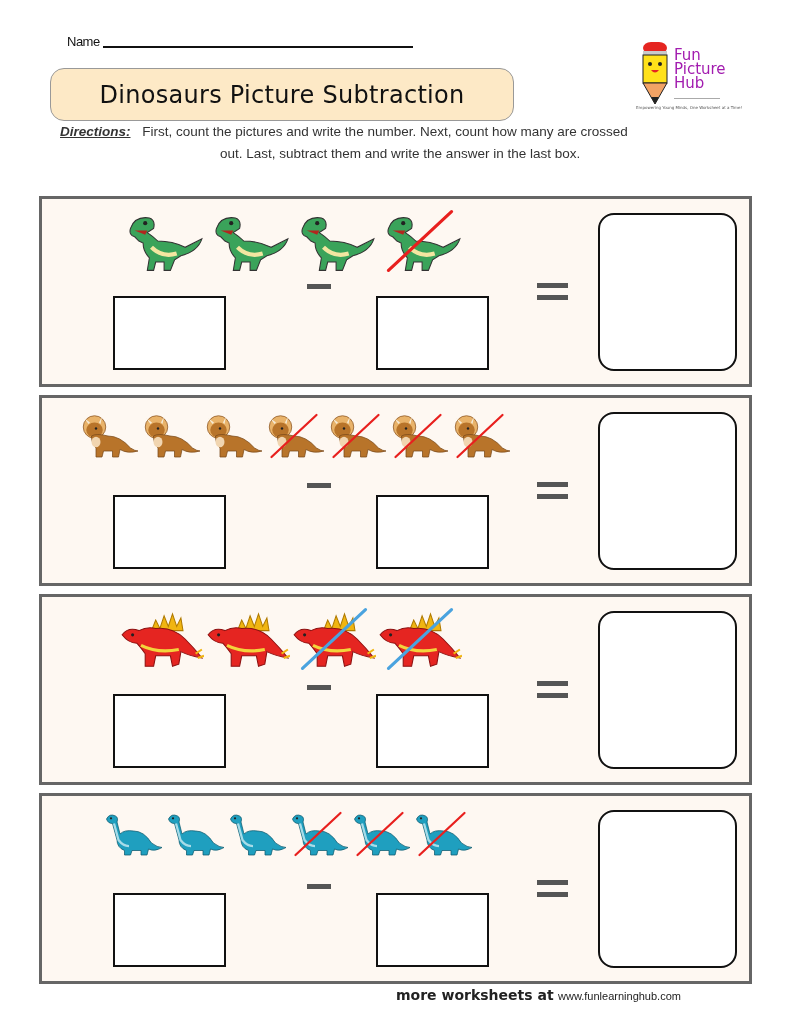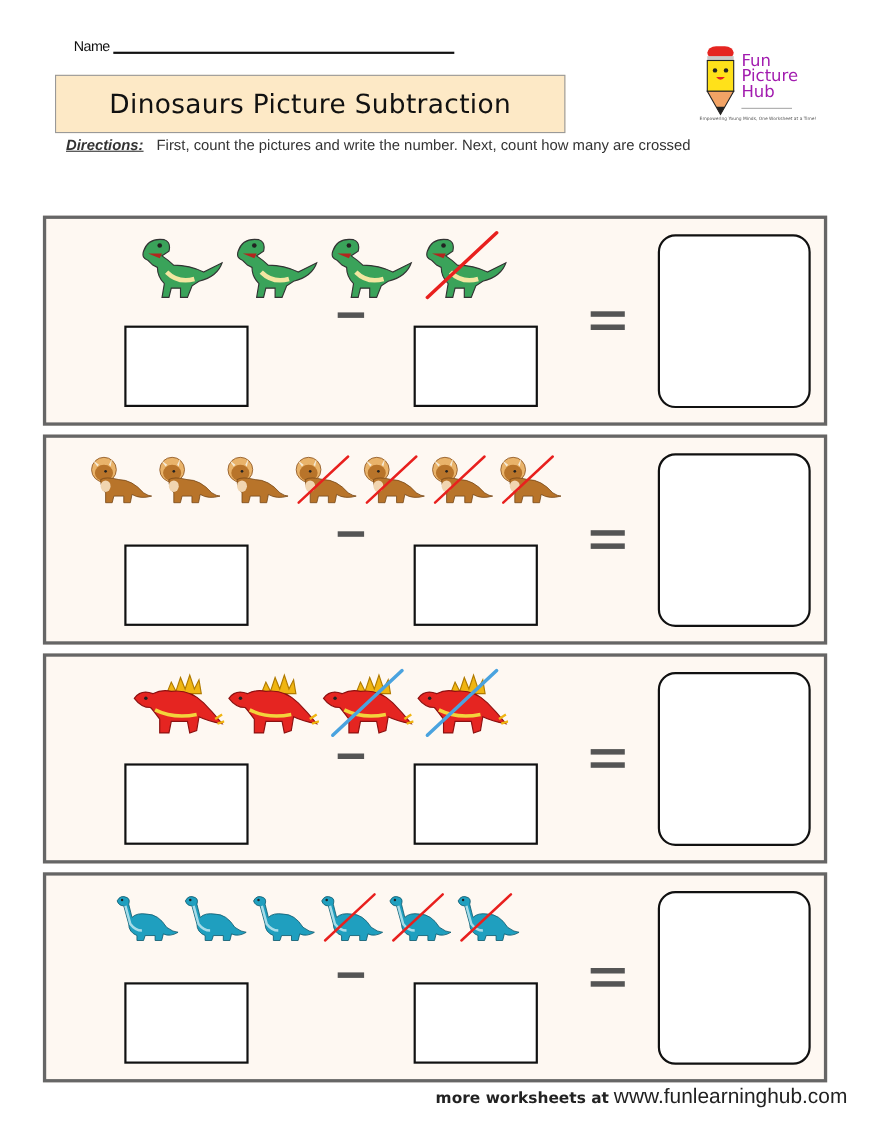--- a/index.html
+++ b/index.html
@@ -1,20 +1,20 @@
 <!DOCTYPE html>
 <html><head>
 <meta charset="utf-8">
 <style>
   * { box-sizing: border-box; margin: 0; padding: 0; }
   body { width: 791px; height: 1024px; background: #ffffff; position: relative; font-family: "DejaVu Sans", sans-serif; overflow: hidden; }
-  .name-row { position: absolute; left: 67px; top: 34px; display: flex; align-items: flex-end; }
+  .name-row { position: absolute; left: 67px; top: 34px; display: flex; }
   .name-label { font-family: "Liberation Sans", sans-serif; font-size: 13px; color: #111; letter-spacing: -0.5px; }
   .name-line { width: 310px; height: 14px; border-bottom: 2px solid #111; margin-left: 3px; }
-  .title-box { position: absolute; left: 50px; top: 68px; width: 464px; height: 53px; background: #fde9c6; border: 1.5px solid #999; border-radius: 0; display: flex; align-items: center; justify-content: center; }
+  .title-box { position: absolute; left: 50px; top: 68px; width: 464px; height: 53px; background: #fde9c6; border: 1.5px solid #999; border-radius: 14px; display: flex; align-items: center; justify-content: center; }
   .title-text { font-family: "DejaVu Sans", sans-serif; font-size: 24px; color: #111; letter-spacing: 0.3px; }
   .logo { position: absolute; left: 636px; top: 40px; width: 150px; height: 85px; }
   .logo-pencil { position: absolute; left: 4px; top: 0; width: 30px; height: 66px; }
   .logo-text { position: absolute; left: 38px; top: 8px; font-family: "DejaVu Sans", sans-serif; font-size: 15px; line-height: 14px; color: #a21caf; }
   .logo-rule { position: absolute; left: 38px; top: 58px; width: 46px; height: 1px; background: #aaa; }
   .logo-tagline { position: absolute; left: 0; top: 65px; font-size: 4px; color: #555; white-space: nowrap; }
   .directions { position: absolute; left: 60px; top: 121px; width: 610px; font-family: "Liberation Sans", sans-serif; font-size: 13.5px; color: #333; line-height: 22px; }
   .directions .lbl { font-style: italic; font-weight: bold; text-decoration: underline; margin-right: 8px; color: #333; }
   .directions .l2 { display: block; padding-left: 160px; }
   .panel { position: absolute; left: 39px; width: 713px; height: 191px; background: #fef8f2; border: 3px solid #666; }
@@ -22,21 +22,21 @@
   .dino { position: relative; width: 80px; height: 60px; }
   .dino svg { width: 100%; height: 100%; }
   .box { position: absolute; width: 113px; height: 74px; background: #fff; border: 2px solid #111; }
   .minus { position: absolute; width: 24px; height: 5px; background: #555; }
   .eq { position: absolute; width: 31px; height: 18px; }
   .eq::before, .eq::after { content: ""; position: absolute; left: 0; width: 31px; height: 5px; background: #555; }
   .eq::before { top: 0; } .eq::after { top: 12px; }
   .ans { position: absolute; width: 139px; height: 158px; background: #fff; border: 2px solid #111; border-radius: 16px; }
   .footer { position: absolute; left: 396px; top: 987px; font-size: 14px; color: #222; white-space: nowrap; }
   .footer b { font-family: "DejaVu Sans", sans-serif; font-weight: 900; font-size: 14px; }
-  .footer span.url { font-family: "Liberation Sans", sans-serif; font-size: 19px; margin-top: 44px; }
+  .footer span.url { font-family: "Liberation Sans", sans-serif; font-size: 11px; margin-top: 44px; }
 </style>
 </head>
 <body>
 
 <div class="name-row">
   <span class="name-label">Name</span>
   <span class="name-line"></span>
 </div>
 
 <div class="title-box">
@@ -59,20 +59,21 @@
     <div>Picture</div>
     <div>Hub</div>
   </div>
   <div class="logo-rule"></div>
   <div class="logo-tagline">Empowering Young Minds, One Worksheet at a Time!</div>
 </div>
 
 <div class="directions">
   <span class="lbl">Directions:</span>
   <span>First, count the pictures and write the number. Next, count how many are crossed</span>
+  <span class="l2">out. Last, subtract them and write the answer in the last box.</span>
 </div>
 
 <div id="panels">
     <div class="panel" style="top: 196px;">
       <div class="dino-row" style="gap: 2px; left: 78px;">
         <div class="dino" style="width: 84px; height: 64px;"><svg viewBox="0 0 80 60">
             <path d="M10 18 Q14 6 28 8 Q34 10 32 18 L26 22 Q32 26 36 30 Q50 30 62 36 Q74 30 78 28 Q74 40 58 44 L52 48 L48 58 L42 58 L42 50 L34 50 L32 58 L26 58 L28 46 Q22 40 22 32 L18 30 L14 26 Q8 24 10 18 Z" fill="#3aa35a" stroke="#333" stroke-width="1"></path>
             <path d="M14 20 L26 20 L24 24 Z" fill="#b3261e"></path>
             <circle cx="24" cy="13" r="2" fill="#222"></circle>
             <path d="M30 36 Q40 46 54 42" fill="none" stroke="#f3e6a1" stroke-width="4"></path>

